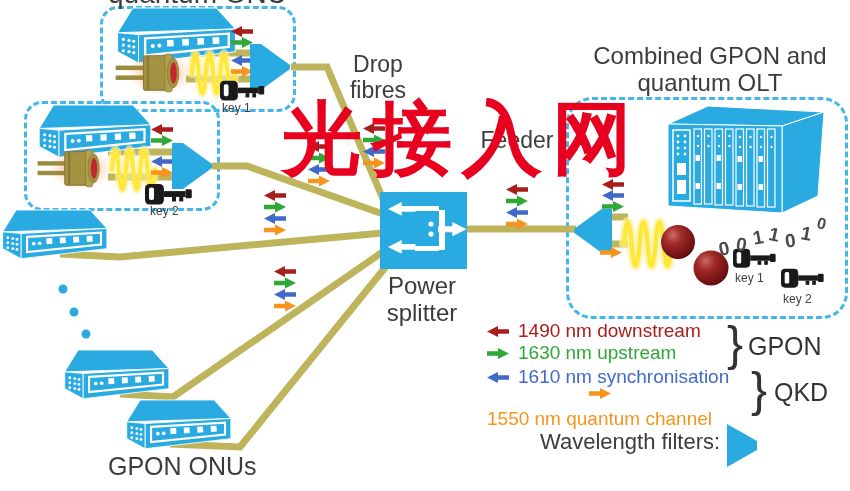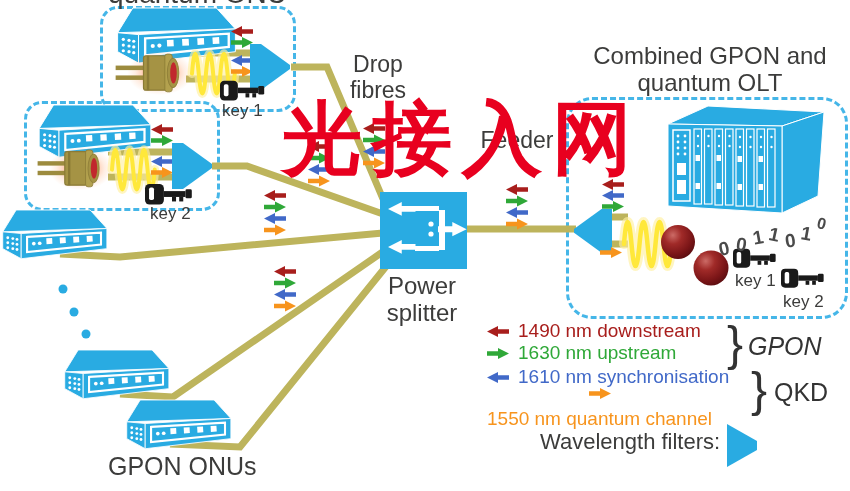--- a/index.html
+++ b/index.html
@@ -3,21 +3,21 @@
 <meta charset="utf-8">
 <style>
   html,body{margin:0;padding:0;background:#fff;}
   #stage{position:relative;width:850px;height:491px;overflow:hidden;background:#fff;
          font-family:"Liberation Sans","DejaVu Sans",sans-serif;color:#3c3c3b;border-radius:18px;}
   .abs{position:absolute;}
   .lbl{color:#3c3c3b;line-height:1.12;}
   .ctr{text-align:center;}
   .dashbox{position:absolute;border:3px dashed #45b6e8;border-radius:18px;background:transparent;}
   #olt-box{border-radius:26px;}
-  .keylbl{font-size:17px;color:#3c3c3b;}
+  .keylbl{font-size:12px;color:#3c3c3b;}
   .legend-row{position:absolute;display:flex;align-items:center;gap:9px;font-size:19px;}
   .lg-red{color:#a81e1c;}
   .lg-green{color:#2fa838;}
   .lg-blue{color:#4169c8;}
   .lg-orange{color:#f7941d;}
   .brace{position:absolute;font-size:48px;font-weight:400;color:#333;line-height:1;}
   .grp{position:absolute;font-size:25px;color:#333;}
   #watermark{position:absolute;left:282px;top:86px;font-size:80px;font-weight:700;
              color:#e8001f;letter-spacing:10px;z-index:30;white-space:nowrap;
              font-family:Liberation Sans, sans-serif;}
@@ -309,21 +309,21 @@
     <span>1610 nm synchronisation</span>
   </div>
   <div class="legend-row lg-orange" style="left:487px;top:388px;flex-direction:column;">
     <svg width="22" height="11">
       <use href="#arrR" fill="#f7941d"></use>
     </svg>
     <span>1550 nm quantum channel</span>
   </div>
 
   <div class="brace" style="left:727px;top:320px;">}</div>
-  <div class="grp" style="left:748px;top:332px;font-style:italic;">GPON</div>
+  <div class="grp" style="left:748px;top:332px;">GPON</div>
   <div class="brace" style="left:751px;top:366px;">}</div>
   <div class="grp" style="left:774px;top:378px;">QKD</div>
 
   <div class="abs txt-layer lbl" style="left:540px;top:430px;font-size:22px;">Wavelength filters:</div>
   <svg class="abs" style="left:727px;top:424px;" width="32" height="44">
     <polygon points="0,0 30,17 30,26 0,43" fill="#29abe2"></polygon>
   </svg>
 
   <div id="watermark">光接入网</div>
 

